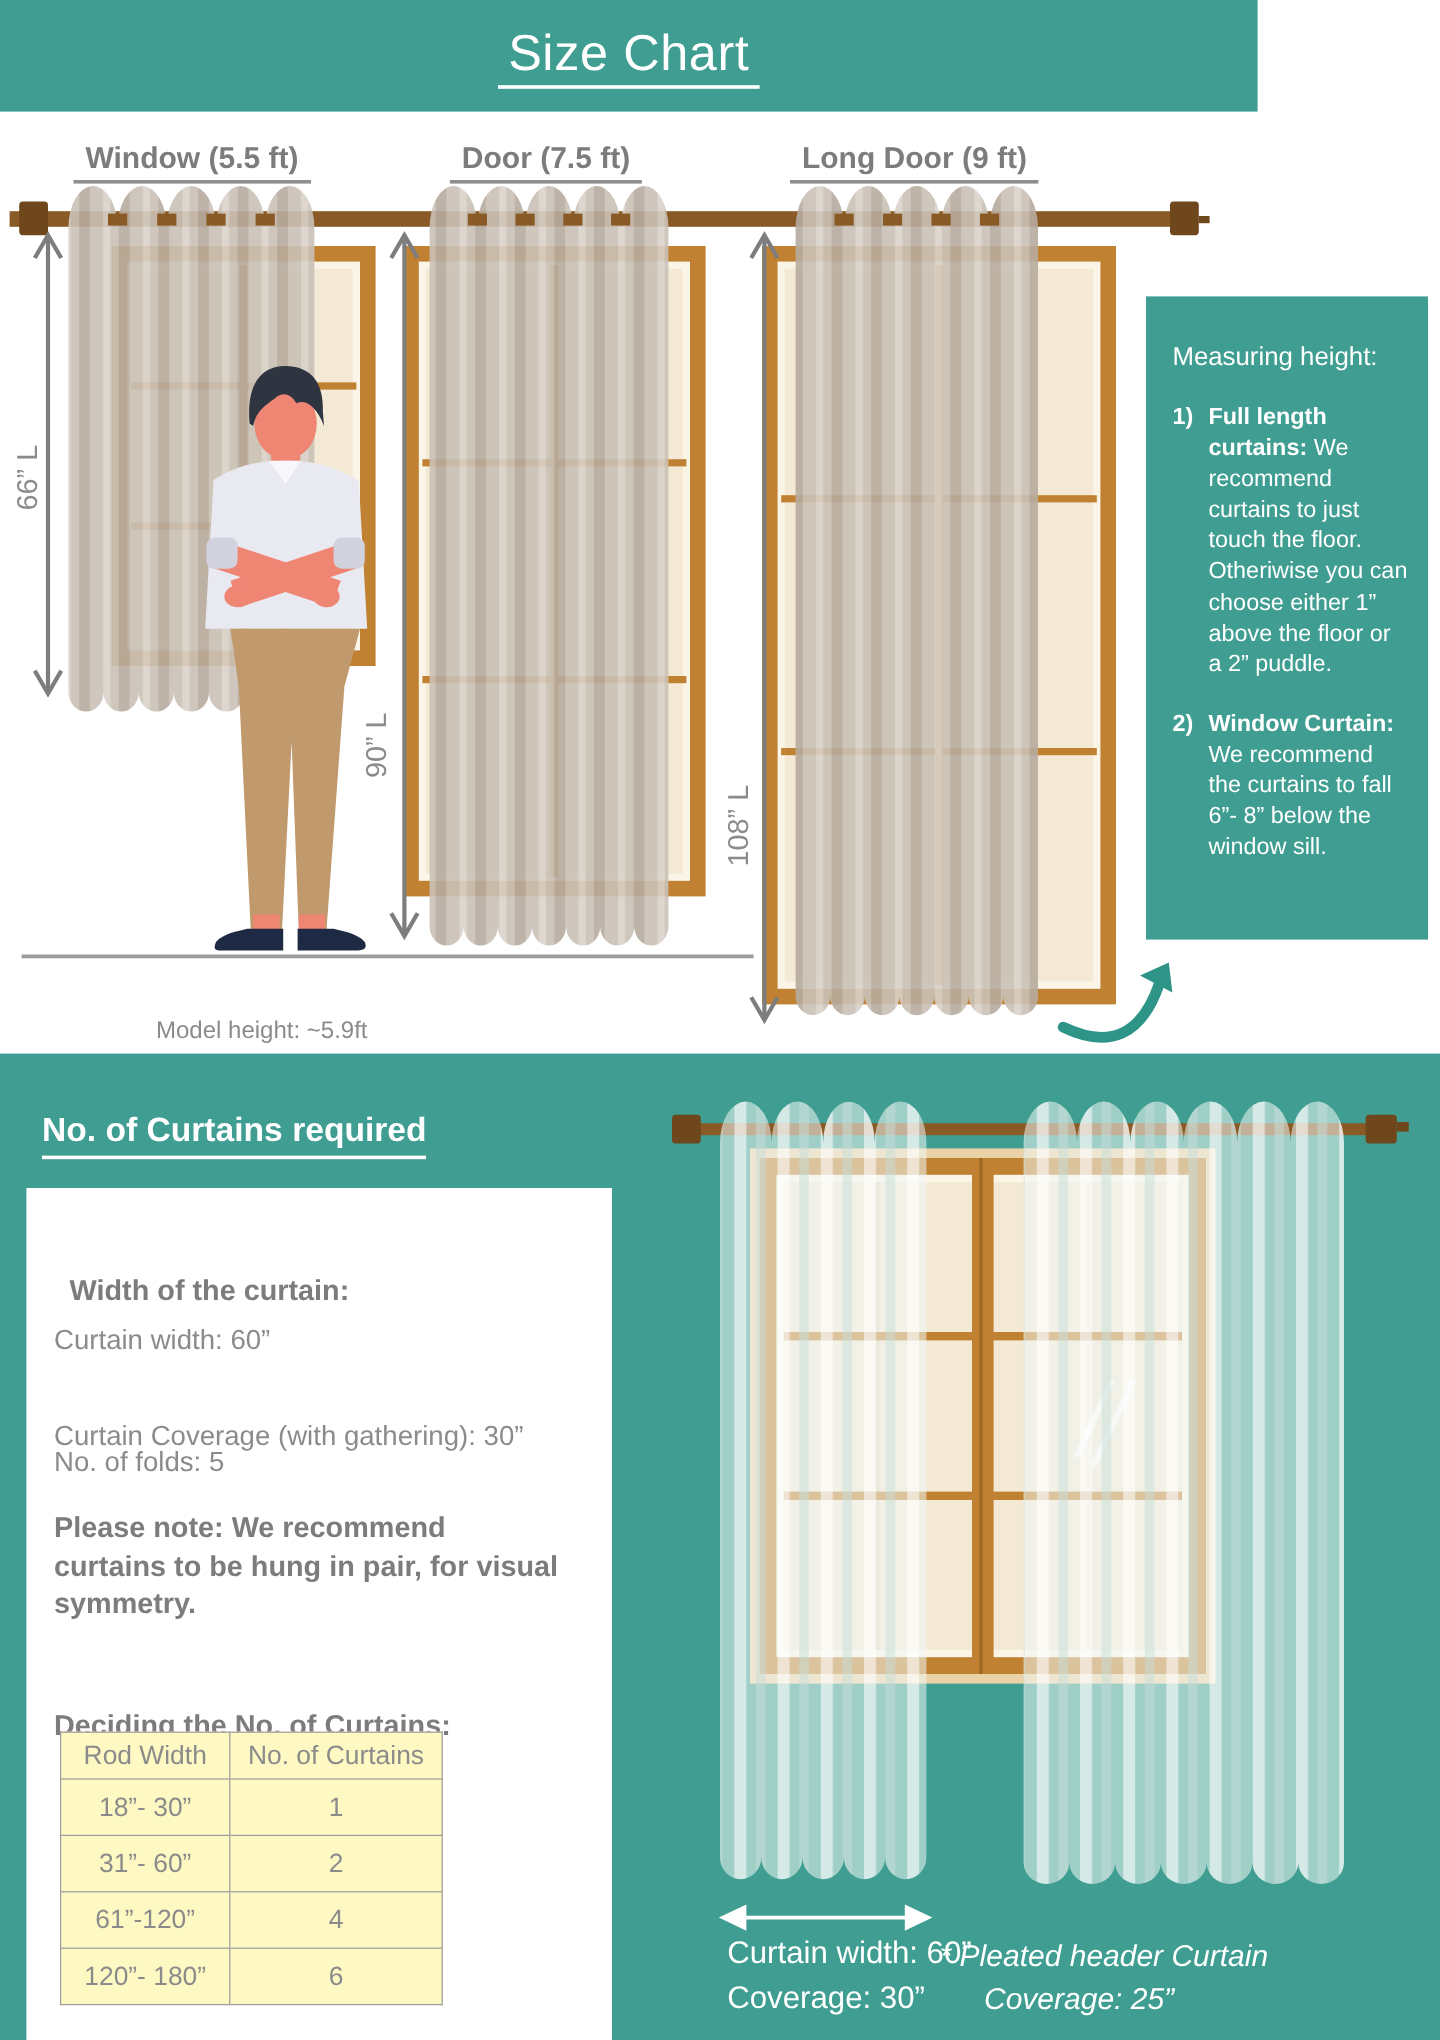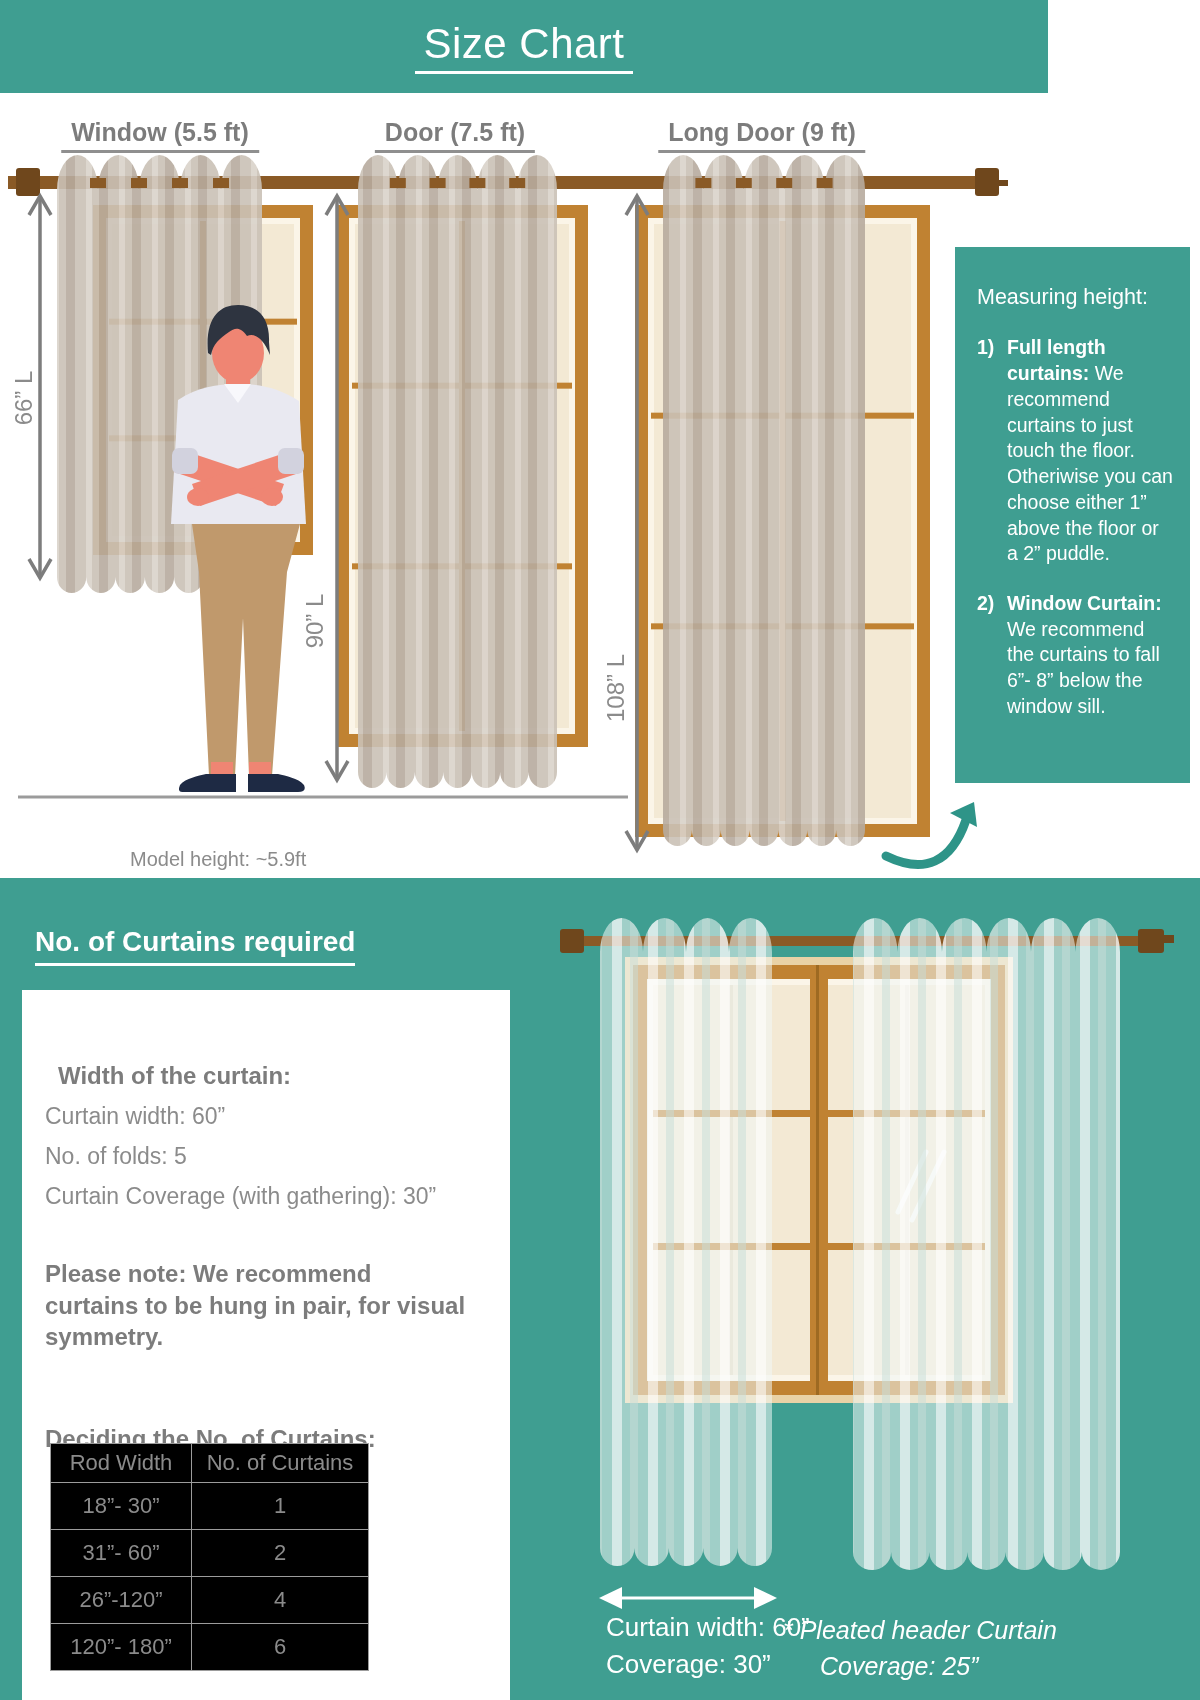--- a/index.html
+++ b/index.html
@@ -32,21 +32,21 @@
   
   .bottom-bg{left:0;top:878px;width:1200px;height:822px;background:var(--teal);}
   .bottom-heading{left:35px;top:926px;color:#fff;font-size:28px;font-weight:bold;
     border-bottom:3px solid #fff;padding-bottom:5px;white-space:nowrap;}
   .card{left:22px;top:990px;width:488px;height:710px;background:#fff;}
   .card-title{left:58px;top:1062px;font-size:24px;font-weight:bold;color:var(--label-gray);}
   .card-line{font-size:23px;color:var(--text-gray);left:45px;}
   .card-note{left:45px;top:1258px;width:425px;font-size:24px;font-weight:bold;
     color:var(--label-gray);line-height:1.32;}
   .card-deciding{left:45px;top:1385px;font-size:24px;font-weight:bold;color:var(--label-gray);margin-top:40px;}
-  .count-table{left:50px;top:1443px;border-collapse:collapse;background:#000000;
+  .count-table{left:50px;top:1443px;border-collapse:collapse;background:#fef9c3;
     color:var(--text-gray);font-size:22px;}
   .count-table th,.count-table td{border:1.5px solid var(--table-border);
     font-weight:normal;text-align:center;padding:0;}
   .count-table th{height:38px;}
   .count-table td{height:46px;}
   .col-rod{width:140px;}
   .col-count{width:176px;}
   
   .il-label{color:#fff;font-size:26px;white-space:nowrap;}
   .il-note{color:#fff;font-size:25px;font-style:italic;white-space:nowrap;}
@@ -219,21 +219,21 @@
   <div class="mh-item">
     <span class="mh-num">2)</span>
     <span class="mh-body"><b>Window Curtain:</b><span class="blk">We recommend the curtains to fall 6”- 8” below the window sill.</span></span>
   </div>
 </div>
 
 <div class="abs bottom-heading">No. of Curtains required</div>
 
 <div class="abs card-title">Width of the curtain:</div>
 <div class="abs card-line" style="top:1103px;">Curtain width: 60”</div>
-<div class="abs card-line" style="top:1143px;">No. of folds: 5</div>
+<div class="abs card-line" style="top:1205px;">No. of folds: 5</div>
 <div class="abs card-line" style="top:1183px;">Curtain Coverage (with gathering): 30”</div>
 <div class="abs card-note">Please note: We recommend curtains to be hung in pair, for visual symmetry.</div>
 <div class="abs card-deciding">Deciding the No. of Curtains:</div>
 
 <table class="abs count-table">
   <thead>
     <tr>
       <th class="col-rod">Rod Width</th>
       <th class="col-count">No. of Curtains</th>
     </tr>
@@ -241,21 +241,21 @@
   <tbody>
     <tr>
       <td>18”- 30”</td>
       <td>1</td>
     </tr>
     <tr>
       <td>31”- 60”</td>
       <td>2</td>
     </tr>
     <tr>
-      <td>26”-120”</td>
+      <td>61”-120”</td>
       <td>4</td>
     </tr>
     <tr>
       <td>120”- 180”</td>
       <td>6</td>
     </tr>
   </tbody>
 </table>
 
 <div class="abs il-label" style="left:606px;top:1612px;">Curtain width: 60”</div>

